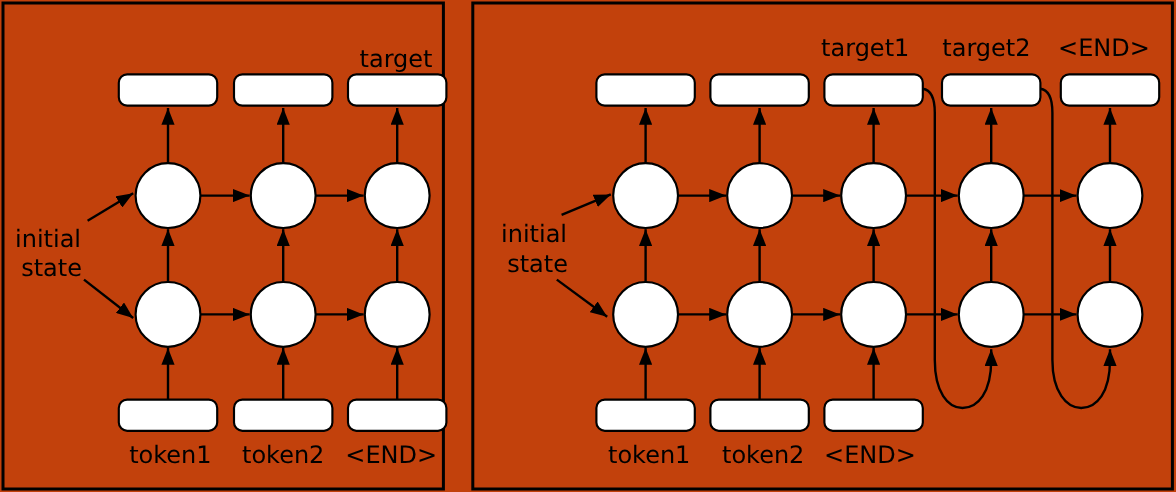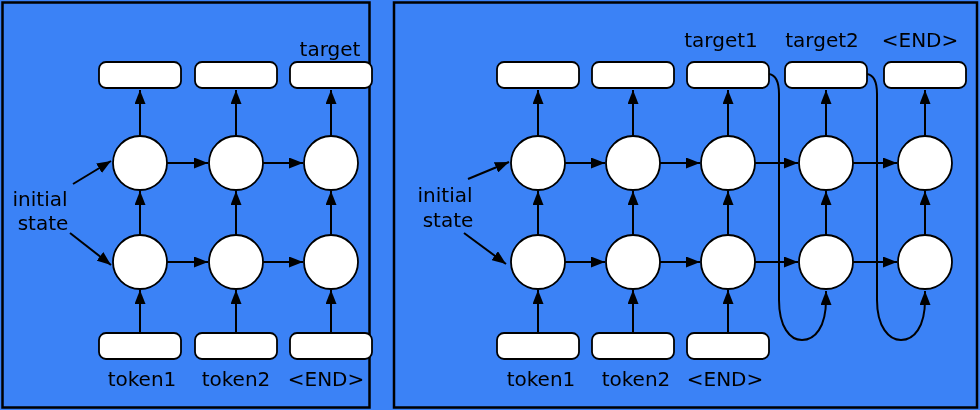--- a/index.html
+++ b/index.html
@@ -1,16 +1,16 @@
 <!DOCTYPE html>
 <html><head>
 <meta charset="utf-8">
 <style>
   html, body { margin: 0; padding: 0; background: #ffffff; }
-  #stage { position: relative; width: 980px; height: 410px; background: #3b82f6; }
+  #stage { position: relative; width: 980px; height: 410px; background: #c2410c; }
   svg { display: block; }
   .panel  { fill: none; stroke: #000000; stroke-width: 2.5; }
   .box    { fill: #ffffff; stroke: #000000; stroke-width: 1.8; }
   .cell   { fill: #ffffff; stroke: #000000; stroke-width: 1.8; }
   .arrow  { fill: none; stroke: #000000; stroke-width: 2; }
   .curve  { fill: none; stroke: #000000; stroke-width: 2; }
   .lbl    { font-family: "DejaVu Sans", sans-serif; font-size: 20px; fill: #000000; }
   .mid    { text-anchor: middle; }
 </style>
 </head>

